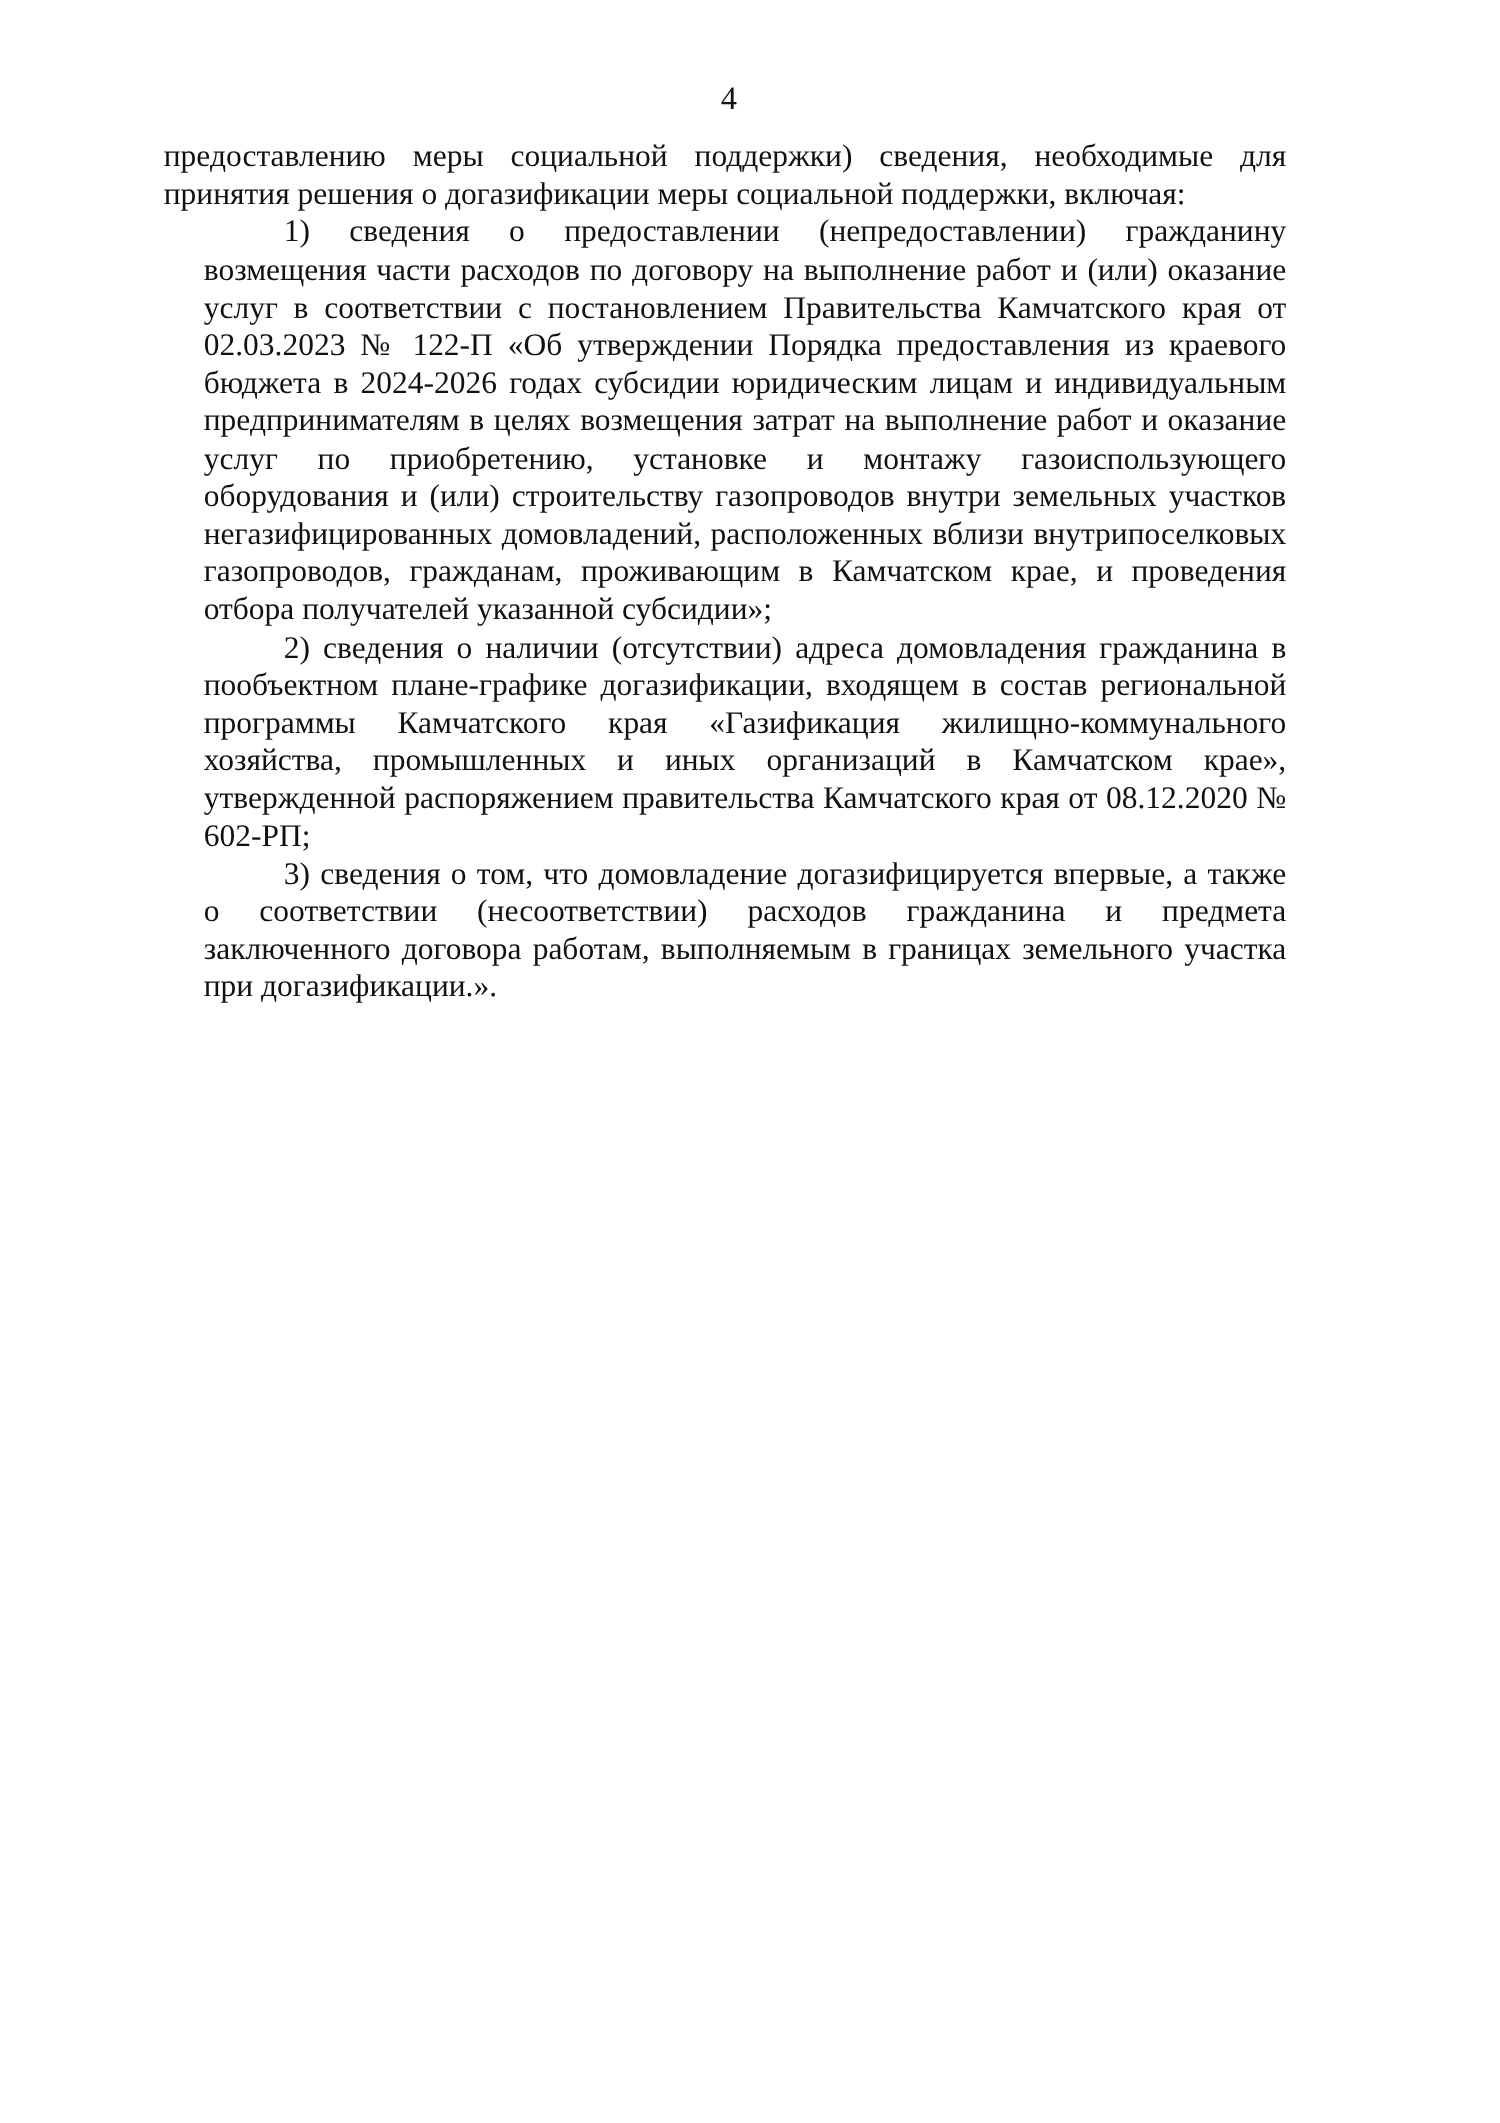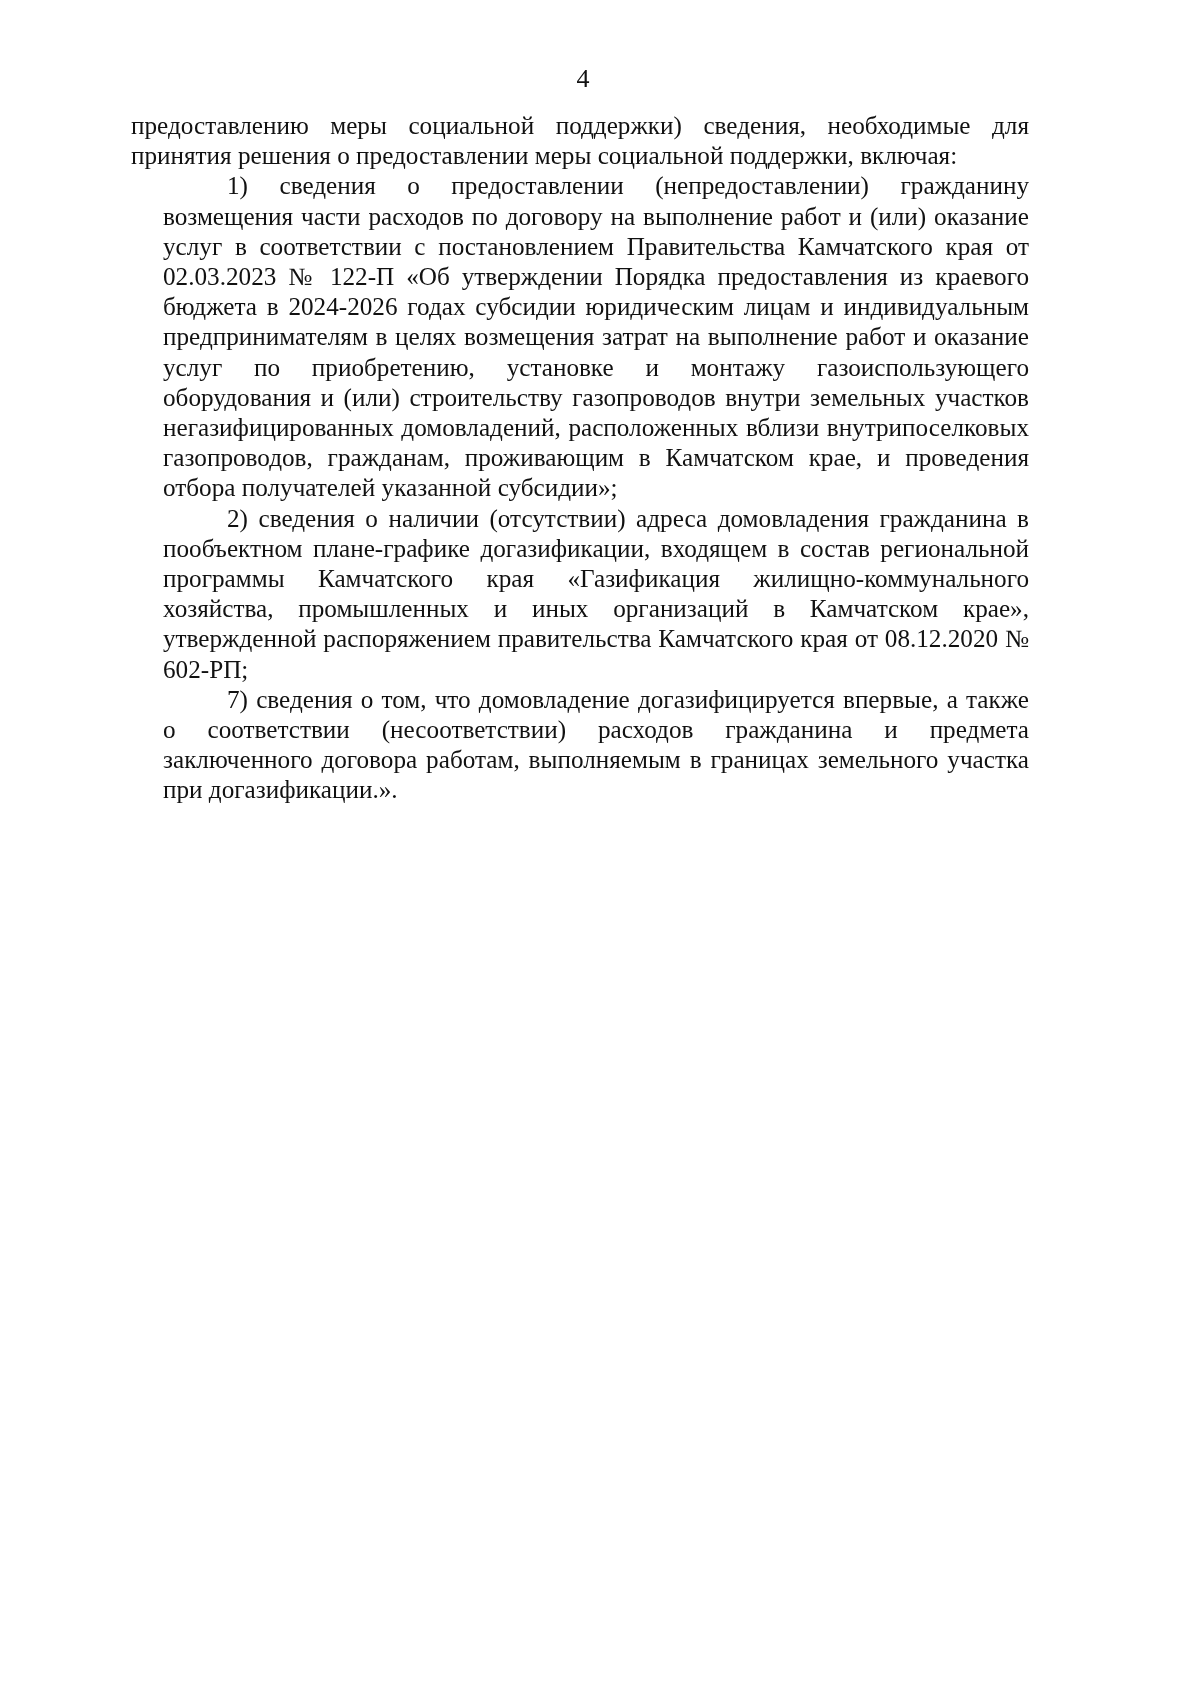--- a/index.html
+++ b/index.html
@@ -20,18 +20,18 @@
     margin: 0; text-align: justify; text-align-last: left; hyphens: none;
   }
   .body-text p.indent { text-indent: 64px; margin-left: 32px; }
 </style>
 </head>
 <body>
 
 <div class="page">
   <div class="page-number">4</div>
   <div class="body-text">
-    <p>предоставлению меры социальной поддержки) сведения, необходимые для принятия решения о предоставлении меры социальной поддержки, включая:</p>
+    <p>предоставлению меры социальной поддержки) сведения, необходимые для принятия решения о догазификации меры социальной поддержки, включая:</p>
     <p class="indent">1) сведения о предоставлении (непредоставлении) гражданину возмещения части расходов по договору на выполнение работ и (или) оказание услуг в соответствии с постановлением Правительства Камчатского края от 02.03.2023 № 122-П «Об утверждении Порядка предоставления из краевого бюджета в 2024-2026 годах субсидии юридическим лицам и индивидуальным предпринимателям в целях возмещения затрат на выполнение работ и оказание услуг по приобретению, установке и монтажу газоиспользующего оборудования и (или) строительству газопроводов внутри земельных участков негазифицированных домовладений, расположенных вблизи внутрипоселковых газопроводов, гражданам, проживающим в Камчатском крае, и проведения отбора получателей указанной субсидии»;</p>
     <p class="indent">2) сведения о наличии (отсутствии) адреса домовладения гражданина в пообъектном плане-графике догазификации, входящем в состав региональной программы Камчатского края «Газификация жилищно-коммунального хозяйства, промышленных и иных организаций в Камчатском крае», утвержденной распоряжением правительства Камчатского края от 08.12.2020 № 602-РП;</p>
-    <p class="indent">7) сведения о том, что домовладение догазифицируется впервые, а также о соответствии (несоответствии) расходов гражданина и предмета заключенного договора работам, выполняемым в границах земельного участка при догазификации.».</p>
+    <p class="indent">3) сведения о том, что домовладение догазифицируется впервые, а также о соответствии (несоответствии) расходов гражданина и предмета заключенного договора работам, выполняемым в границах земельного участка при догазификации.».</p>
   </div>
 </div>
 
 </body></html>

